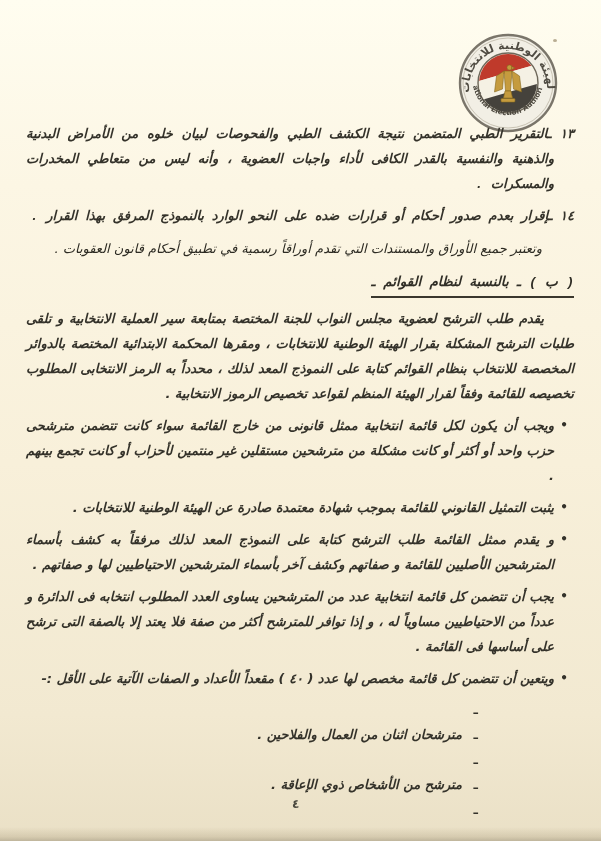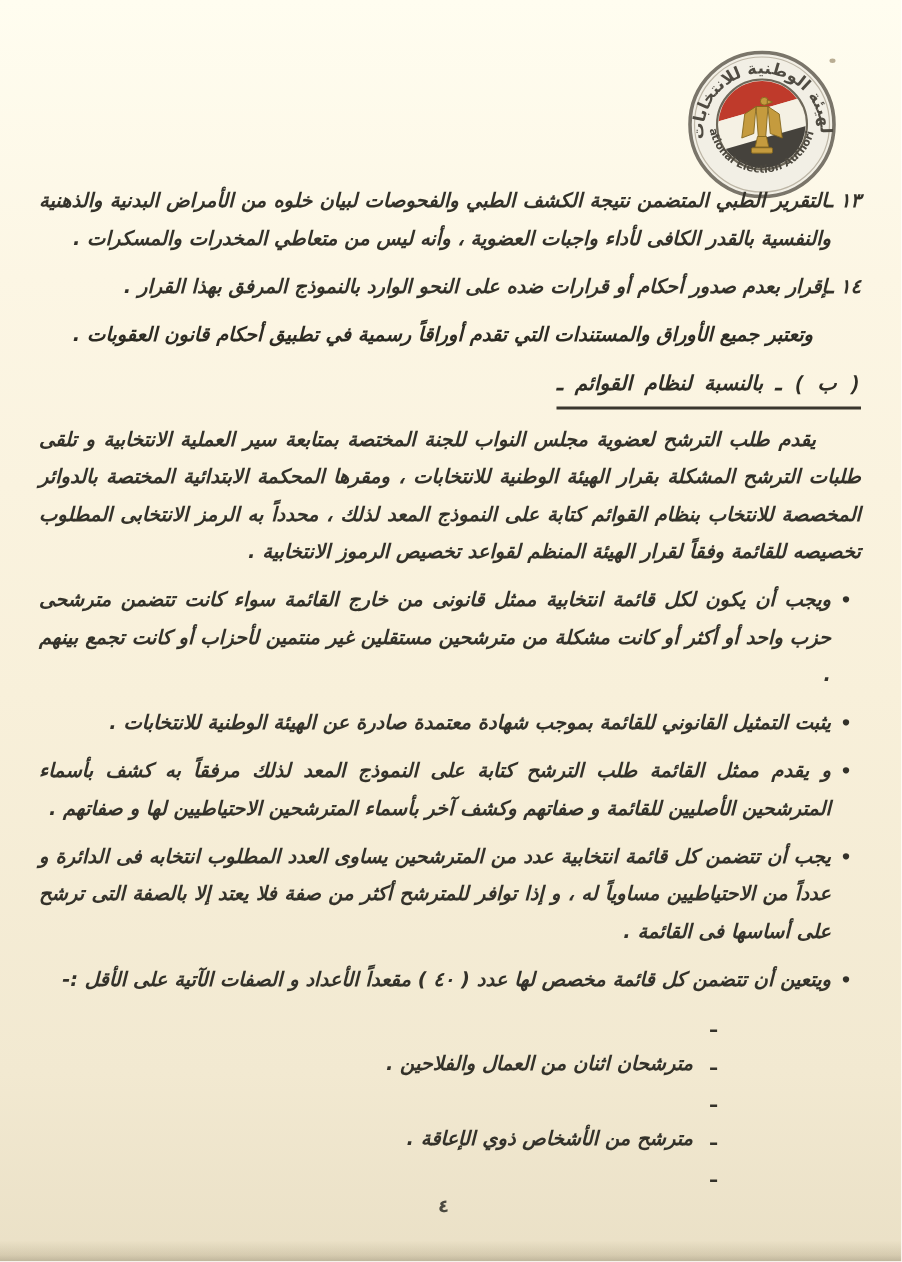--- a/index.html
+++ b/index.html
@@ -17,22 +17,22 @@
   .seal{position:absolute;top:33px;left:457px;width:102px;height:100px;}
   
   .content{
     position:absolute;top:122px;right:27px;left:26px;
     direction:rtl;unicode-bidi:embed;
     color:#34322a;font-weight:bold;font-style:italic;
     font-size:13px;line-height:25px;text-align:justify;
     letter-spacing:.1px;
   }
   .content p{margin:0 0 7px;}
-  .numbered{padding-right:20px;text-indent:-20px;}
-  .note{margin-right:32px !important;font-weight:700;color:#2d2b23;}
+  .numbered{padding-right:20px;text-indent:-20px;font-family:Liberation Mono, monospace;}
+  .note{margin-right:32px !important;font-weight:400;color:#2d2b23;}
   .heading{
     display:inline-block;margin:2px 0 8px;font-size:13.5px;font-weight:900;color:#302e26;
     border-bottom:2px solid #3a372e;padding-bottom:1px;font-family:Liberation Mono, monospace;
   }
   .intro{text-indent:30px;}
   .bullet{display:flex;margin:0 6px 7px 0;}
   .bullet .dot{flex:0 0 14px;font-style:normal;font-size:12px;line-height:25px;color:#34322a;}
   .bullet .btext{flex:1;font-style:italic;}
   .subitems{margin:0 96px 4px 0;}
   .subitem{display:flex;margin-bottom:1px;line-height:24px;}

